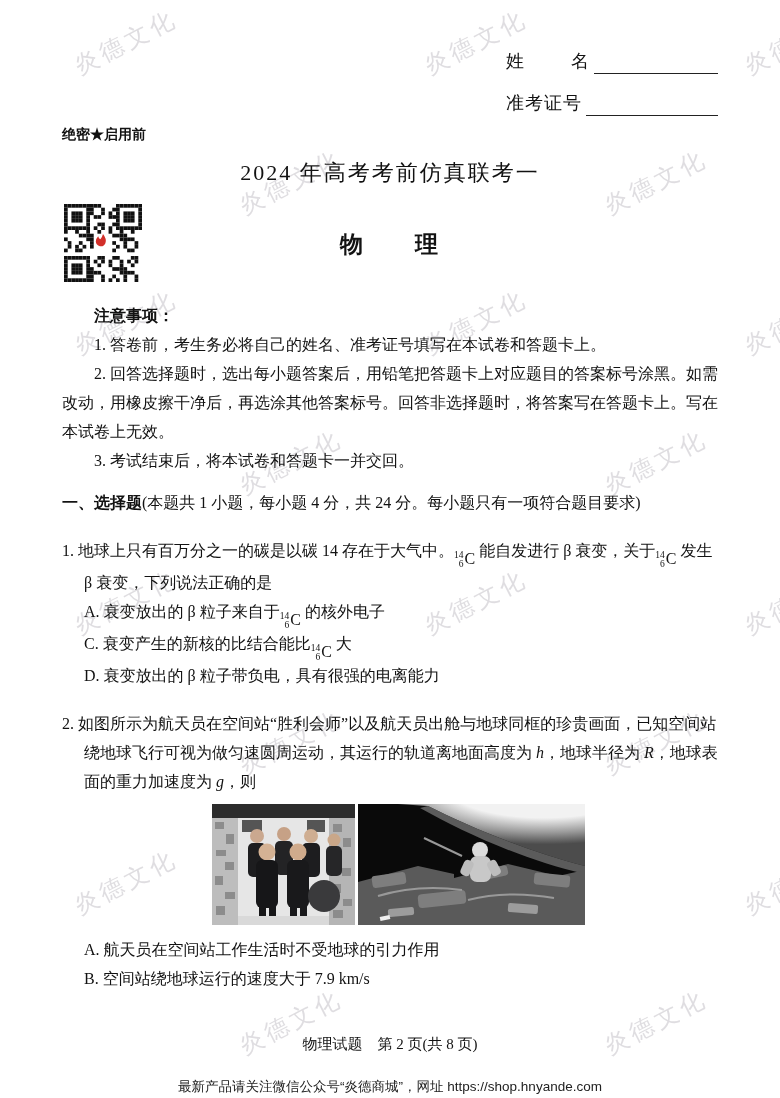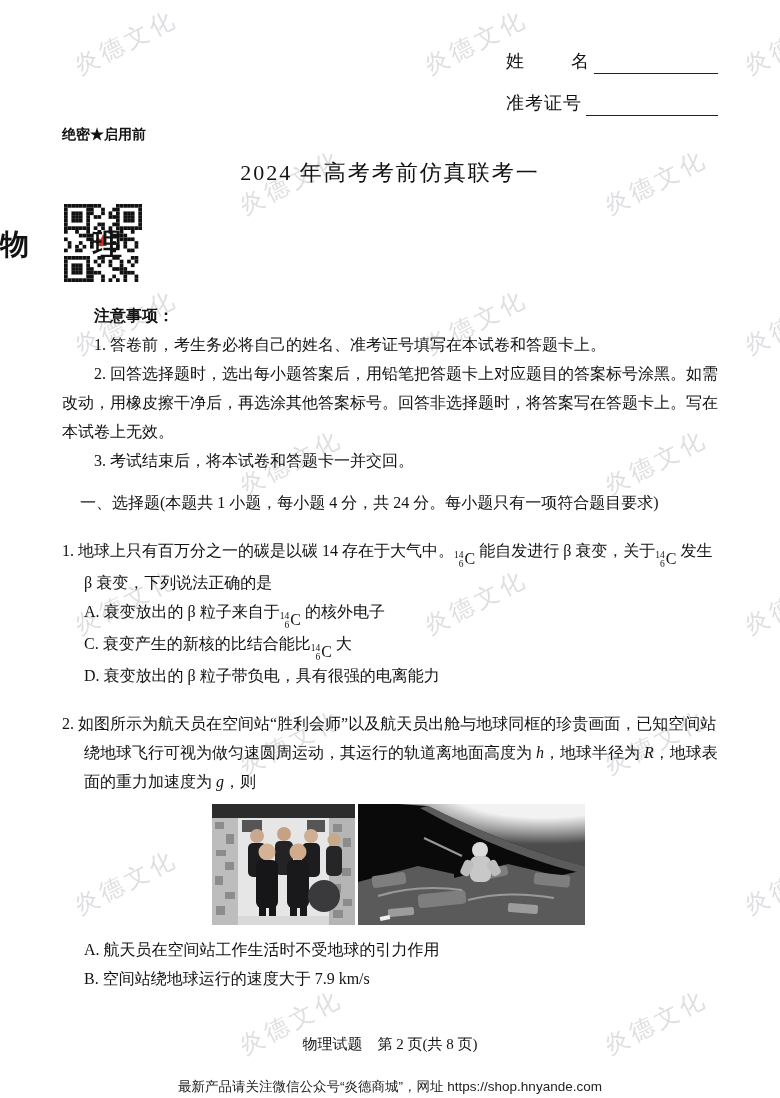--- a/index.html
+++ b/index.html
@@ -38,35 +38,35 @@
     font-weight:bold;font-size:14px;
   }
   .exam-title{
     position:absolute;top:158px;left:0;right:0;
     text-align:center;font-size:22px;letter-spacing:2px;
     font-weight:normal;margin:0;
   }
   .qr{position:absolute;top:204px;left:64px;width:78px;height:78px;}
   .subject{
     position:absolute;top:230px;left:0;right:0;
-    font-size:29px;font-weight:bold;margin:0;
+    text-align:center;font-size:23px;font-weight:bold;margin:0;
     font-family:"Liberation Sans","DejaVu Sans",sans-serif;
     letter-spacing:2px;
   }
 
   .notice{position:absolute;top:301px;left:62px;right:58px;}
   .notice-heading{
     font-family:"Liberation Sans","DejaVu Sans",sans-serif;
     font-weight:bold;font-size:16px;margin:0 0 4px 0;
   }
   .notice p{margin:0;text-indent:2em;}
 
   .body-flow{position:absolute;top:488px;left:62px;right:56px;}
   .sec-heading{margin:0 0 2px 0;font-size:16px;}
-  .sec-title{font-family:"Liberation Sans","DejaVu Sans",sans-serif;font-weight:normal;margin-left:18px;}
+  .sec-title{font-family:"Liberation Sans","DejaVu Sans",sans-serif;font-weight:bold;}
   .question{padding-left:22px;text-indent:-22px;margin-top:19px;}
   .opt{text-indent:0;padding-left:0;}
   i{font-family:"Liberation Serif","DejaVu Serif",serif;}
 
   
   .iso{display:inline-flex;vertical-align:-2px;text-indent:0;}
   .iso-nums{display:inline-flex;flex-direction:column;align-items:flex-end;
     font-size:9.5px;line-height:8.5px;margin-right:1px;}
   .iso-sym{font-size:16px;line-height:16px;}
 

